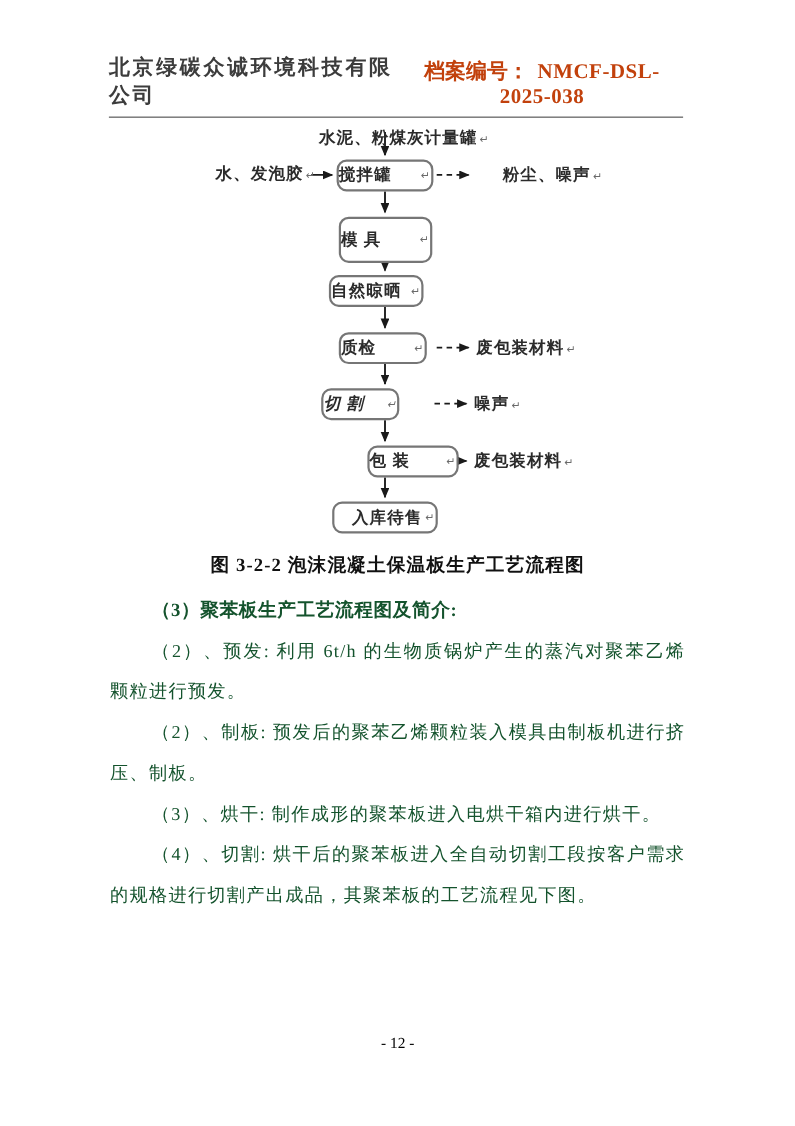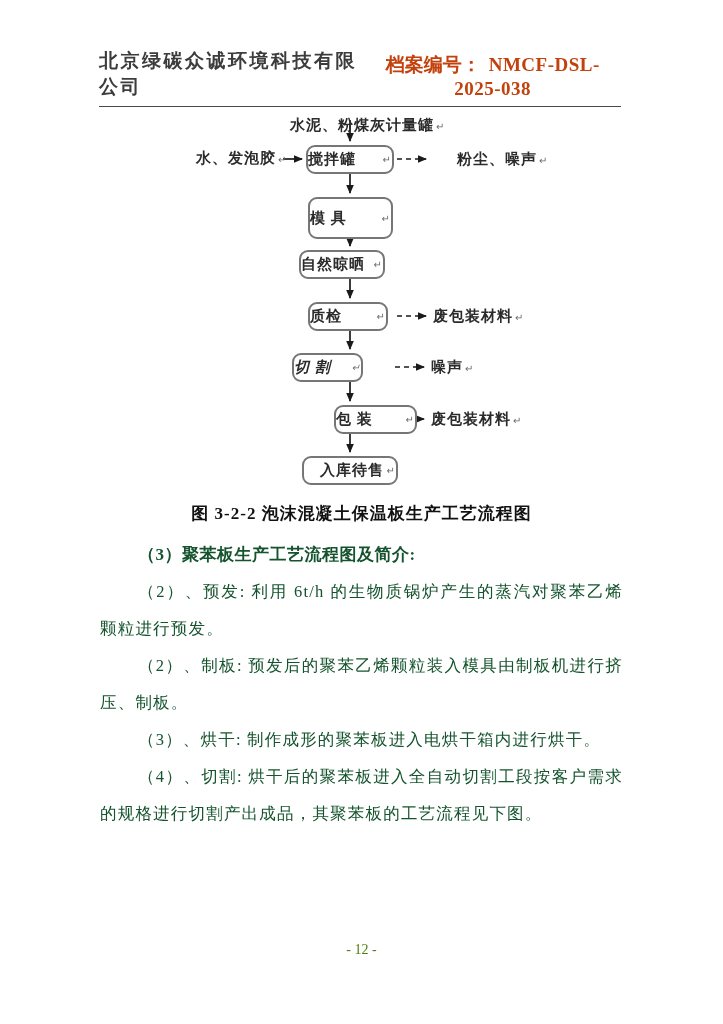--- a/index.html
+++ b/index.html
@@ -95,21 +95,21 @@
     letter-spacing: 1.2px;
   }
 
   
   .footer {
     position: absolute;
     left: 0; top: 942px;
     width: 723px;
     text-align: center;
     font-size: 14px;
-    color: #4d7c0f;
+    color: #000000;
   }
 </style>
 </head>
 <body>
 
 <div class="page">
 
   <div class="header">
     <span class="company">北京绿碳众诚环境科技有限公司</span>
     <span class="archive">

